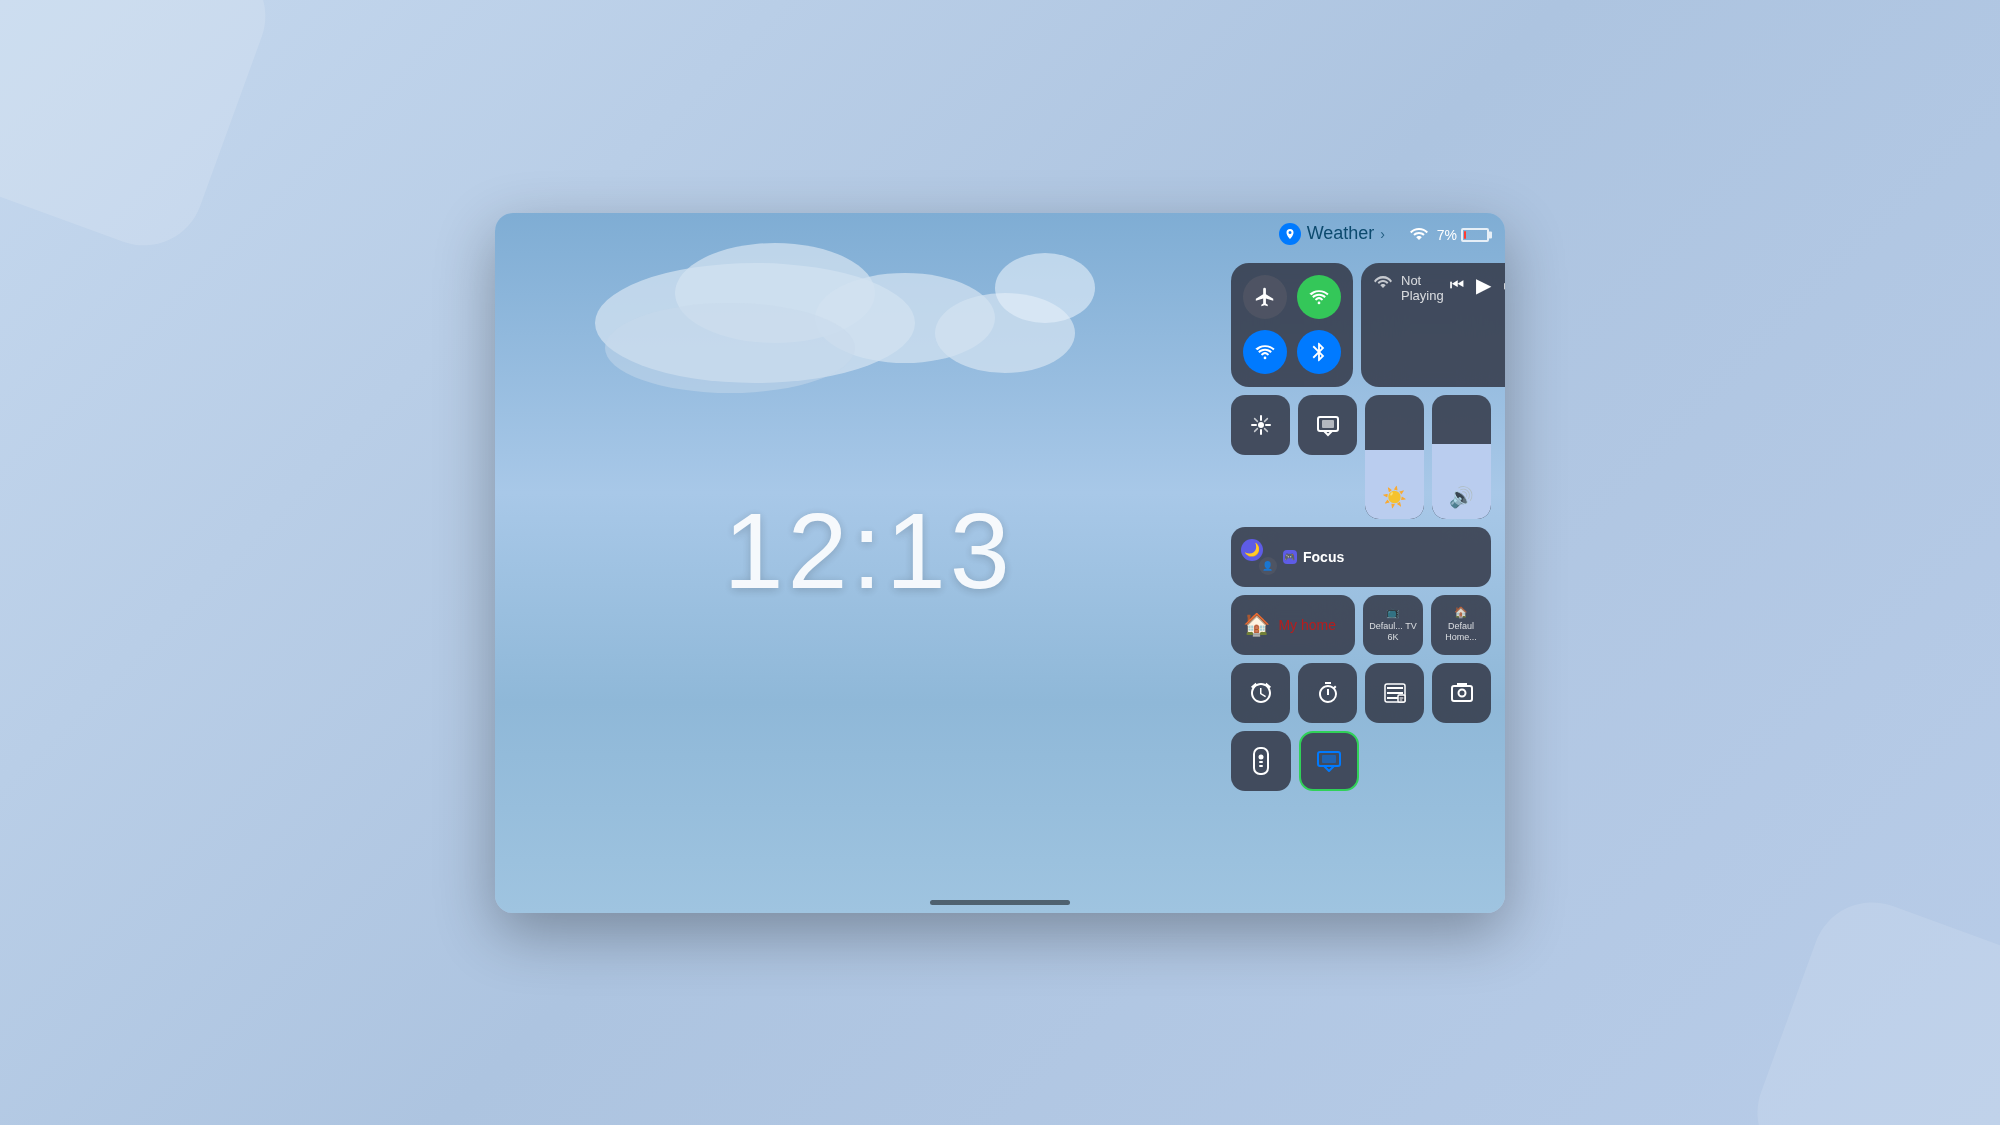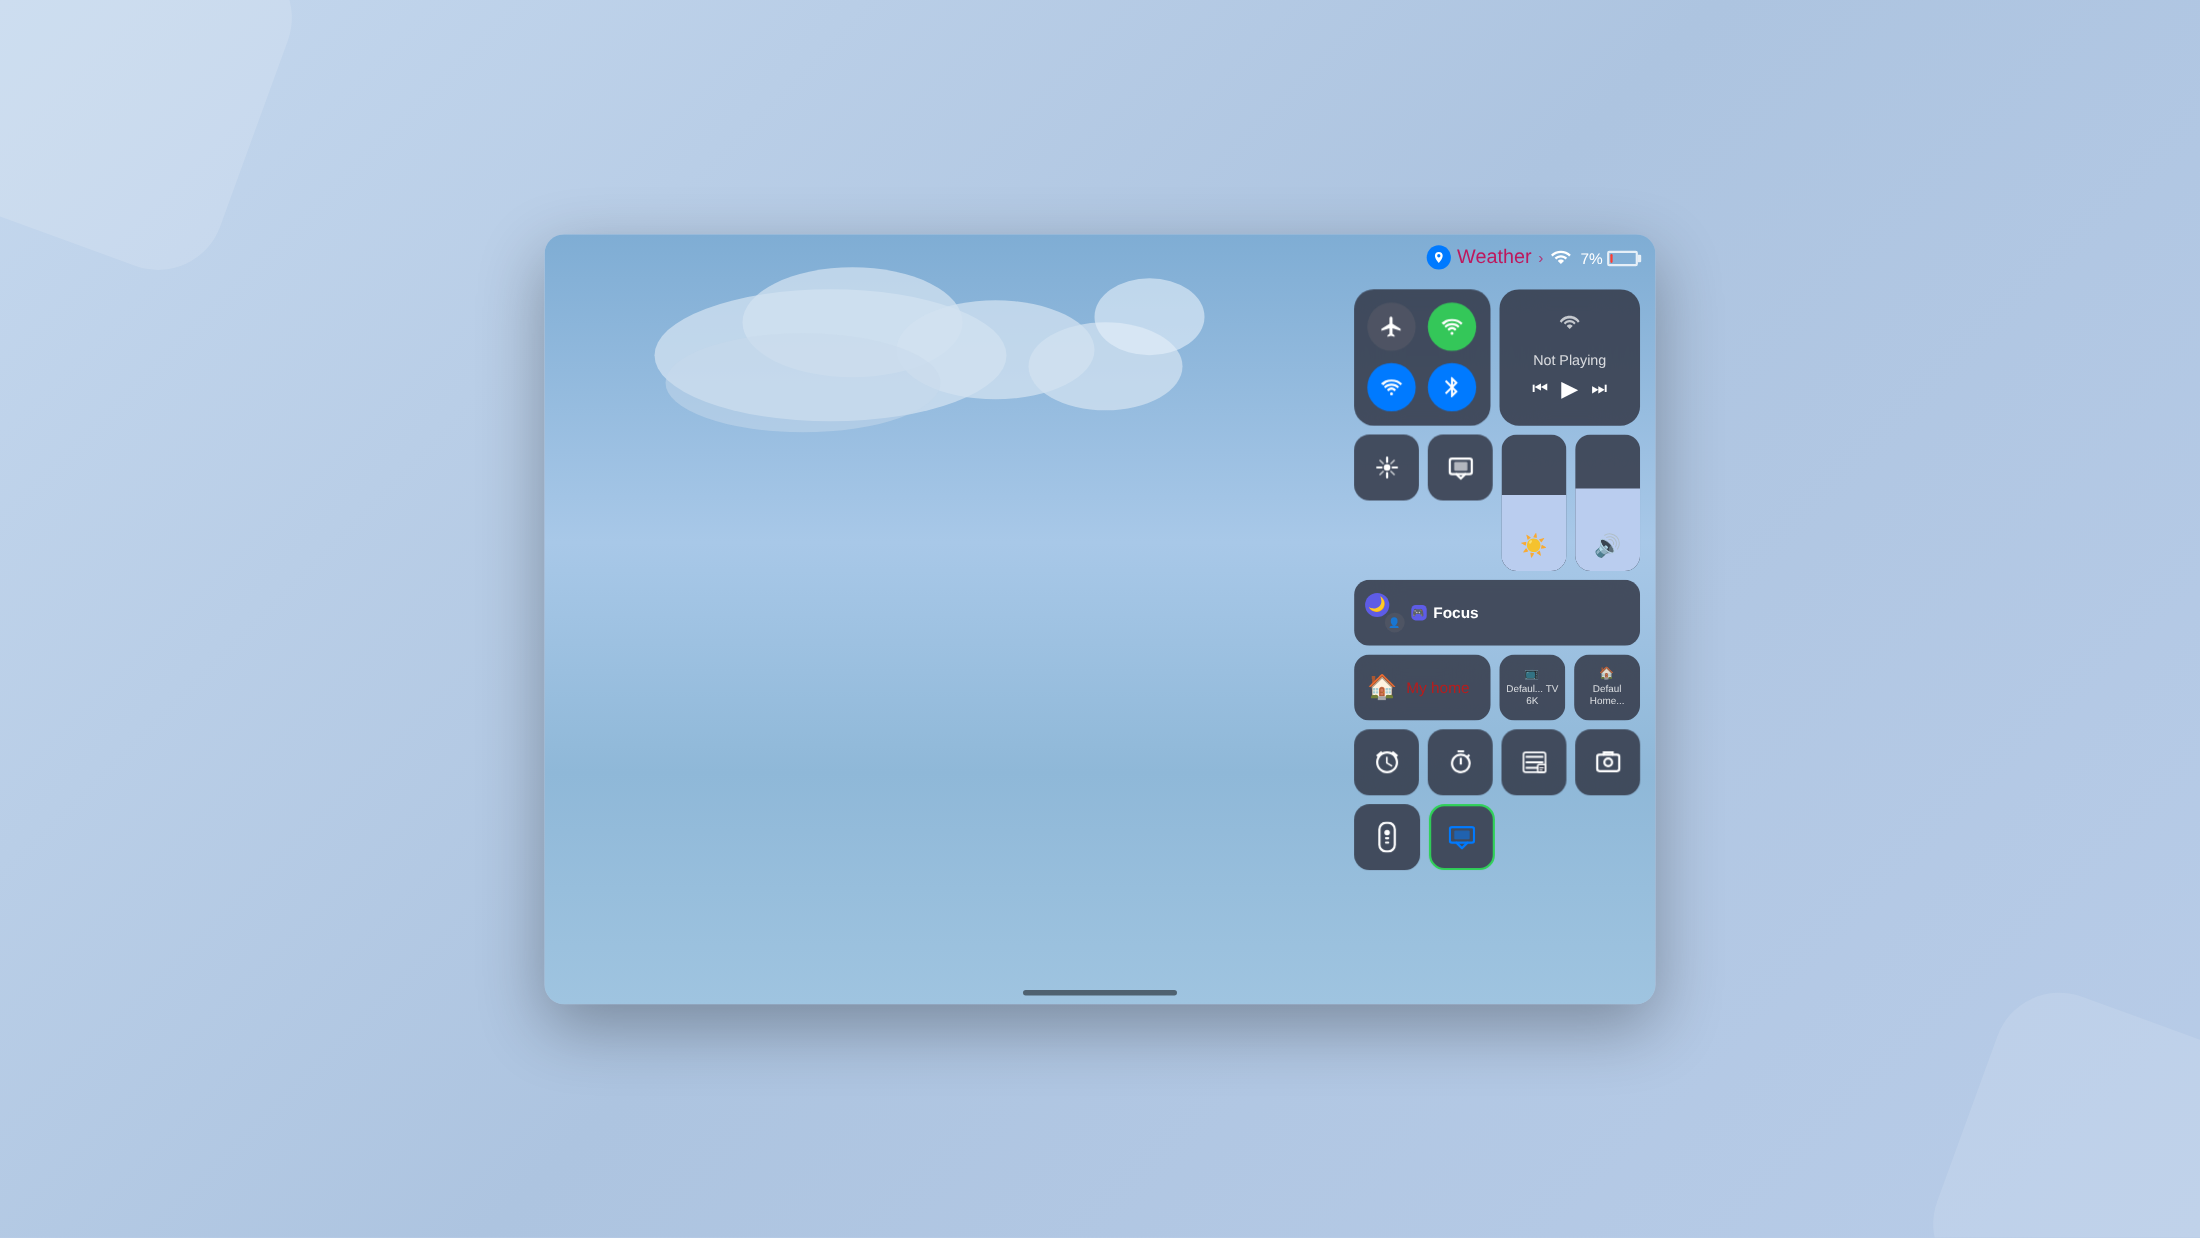--- a/index.html
+++ b/index.html
@@ -160,25 +160,25 @@
       width: 10%;
       height: 100%;
       background: #ff3b30;
       border-radius: 1px;
     }
 
     
     .weather-top {
       position: absolute;
       top: 10px;
-      right: 102px;
+      right: 120px;
       display: flex;
       align-items: center;
       gap: 6px;
-      color: #be185d;
+      color: #0c4a6e;
     }
 
     .location-icon-circle {
       width: 22px;
       height: 22px;
       background: #007aff;
       border-radius: 50%;
       display: flex;
       align-items: center;
       justify-content: center;
@@ -254,22 +254,22 @@
       background: #007aff;
     }
 
     
     .now-playing-block {
       flex: 1;
       height: 124px;
       background: rgba(50,55,70,0.85);
       border-radius: 18px;
       display: flex;
-      flex-direction: column;
-      align-items: center;
+      flex-direction: row;
+      align-items: flex-start;
       justify-content: center;
       gap: 6px;
       backdrop-filter: blur(20px);
       padding: 10px;
     }
 
     .airplay-icon-top {
       font-size: 22px;
       color: rgba(255,255,255,0.7);
     }
@@ -491,20 +491,21 @@
 
   <div class="clouds">
     <div class="cloud-blob" style="width:320px;height:120px;top:20px;left:0;"></div>
     <div class="cloud-blob" style="width:200px;height:100px;top:0;left:80px;"></div>
     <div class="cloud-blob" style="width:180px;height:90px;top:30px;left:220px;"></div>
     <div class="cloud-blob" style="width:140px;height:80px;top:50px;left:340px;"></div>
     <div class="cloud-blob" style="width:100px;height:70px;top:10px;left:400px;background:rgba(230,240,250,0.6);"></div>
     <div class="cloud-blob" style="width:250px;height:90px;top:60px;left:10px;background:rgba(200,218,235,0.5);"></div>
   </div>
 
+  <div class="time-display">12:13</div>
 
   <div class="status-bar">
     <div class="weather-top">
       <div class="location-icon-circle">
         <svg width="12" height="12" viewBox="0 0 12 12" fill="white">
           <path d="M6 1a3.5 3.5 0 0 1 3.5 3.5C9.5 7.5 6 11 6 11S2.5 7.5 2.5 4.5A3.5 3.5 0 0 1 6 1zm0 2a1.5 1.5 0 1 0 0 3 1.5 1.5 0 0 0 0-3z"></path>
         </svg>
       </div>
       <span class="weather-label">Weather</span>
       <span class="weather-chevron">›</span>

